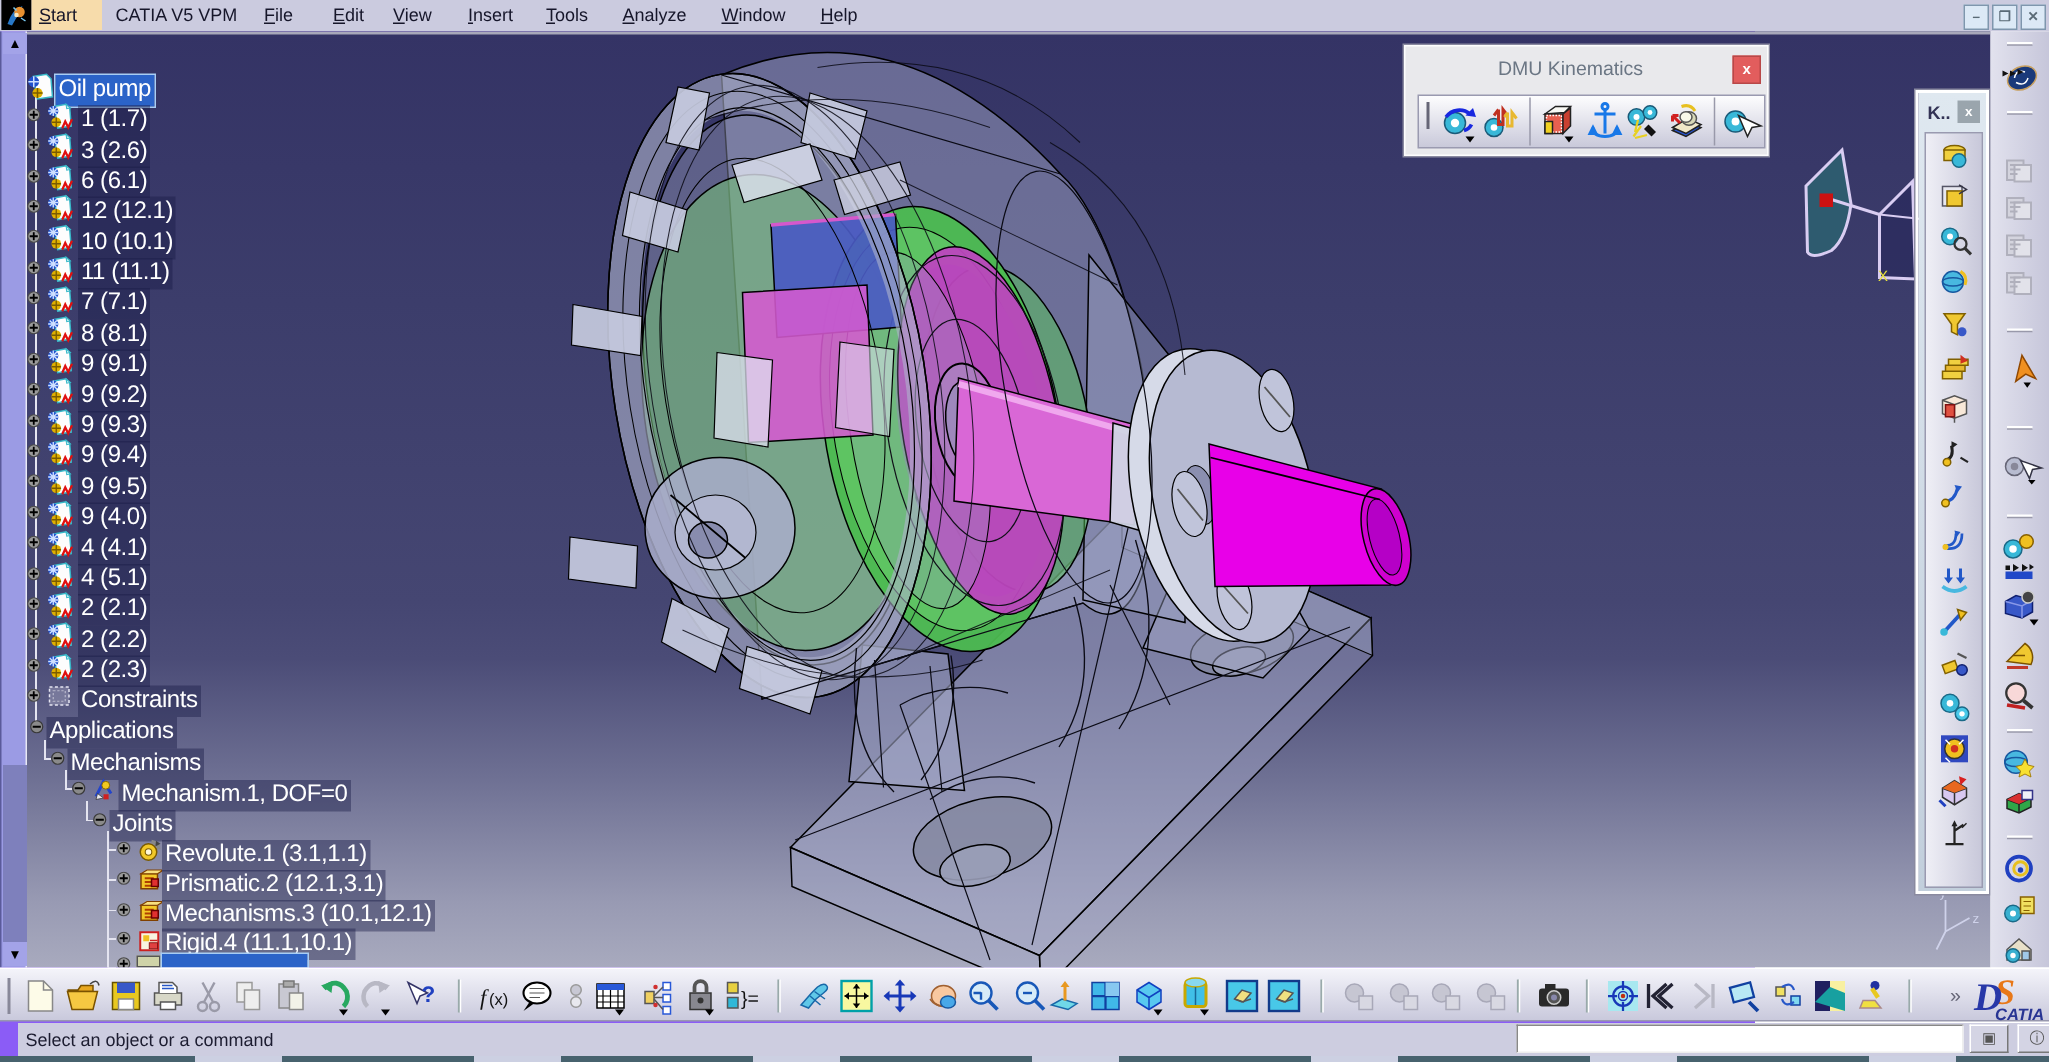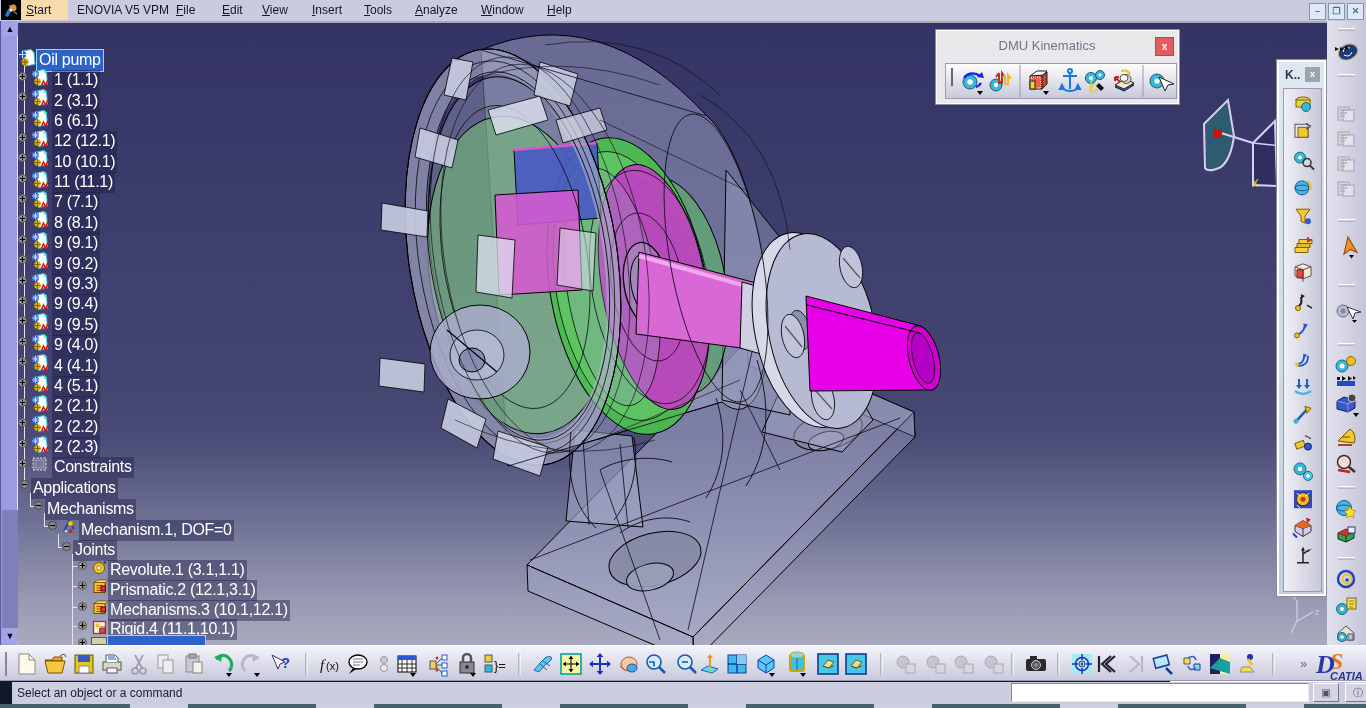--- a/index.html
+++ b/index.html
@@ -1,17 +1,17 @@
 <!DOCTYPE html>
 <html><head>
 <meta charset="utf-8">
 <style>
 *{margin:0;padding:0;box-sizing:border-box}
 html,body{width:1366px;height:708px;overflow:hidden;font-family:"Liberation Sans",sans-serif}
-#app{position:relative;width:1170px;height:708px;background:#0f172a}
+#app{position:relative;width:1170px;height:708px;background:#8b5cf6}
 
 #menubar{position:absolute;left:0;top:0;width:1366px;height:21px;background:#cbcbdf}
 #appicon{position:absolute;left:1px;top:0;width:20px;height:20px;background:#000}
 .mi{position:absolute;top:3px;font-size:12px;color:#16162a;white-space:nowrap}
 .mi u{text-decoration:underline}
 #mstart{position:absolute;left:21px;top:0;width:47px;height:20px;background:#f7dcab}
 .wbtn{position:absolute;top:3px;width:17px;height:17px;background:#dce9f6;border:1px solid #7f96ad;color:#5a6a76;font-size:9px;line-height:14px;text-align:center;font-weight:bold}
 
 #main{position:absolute;left:0;top:21px;width:1366px;height:624px}
 #scroll{position:absolute;left:0;top:0;width:18px;height:624px;background:#9b9be4;border-right:1px solid #e8e8f4;border-left:1px solid #5a5a9a}
@@ -48,21 +48,21 @@
 <div id="menubar">
  <div id="appicon"><svg width="20" height="20">
           <rect width="20" height="20" fill="#000"></rect>
           <path d="M4,16 Q7,6 14,4 Q10,12 7,17 Z" fill="#2878c8"></path>
           <circle cx="12" cy="8" r="3.5" fill="#e89030"></circle>
           <circle cx="10" cy="10" r="1.5" fill="#f8e8c0"></circle>
           <path d="M13,12 l3,2 M8,5 l2,2" stroke="#78c8f0"></path>
         </svg></div>
  <div id="mstart"></div>
  <span class="mi" style="left:26px"><u>S</u>tart</span>
- <span class="mi" style="left:77px">ENOVIA V5 VPM</span>
+ <span class="mi" style="left:77px">CATIA V5 VPM</span>
  <span class="mi" style="left:176px"><u>F</u>ile</span>
  <span class="mi" style="left:222px"><u>E</u>dit</span>
  <span class="mi" style="left:262px"><u>V</u>iew</span>
  <span class="mi" style="left:312px"><u>I</u>nsert</span>
  <span class="mi" style="left:364px"><u>T</u>ools</span>
  <span class="mi" style="left:415px"><u>A</u>nalyze</span>
  <span class="mi" style="left:481px"><u>W</u>indow</span>
  <span class="mi" style="left:547px"><u>H</u>elp</span>
  <div class="wbtn" style="left:1309px">–</div>
  <div class="wbtn" style="left:1328px">❐</div>
@@ -447,28 +447,28 @@
  <svg style="position:absolute;left:0px;top:26.5px" width="19" height="19">
             <use href="#root"></use>
           </svg>
  <span class="tlabel sel" style="position:absolute;left:19px;top:28.0px">Oil pump</span>
  <svg style="position:absolute;left:0px;top:50.5px" width="11" height="11">
             <use href="#texpp"></use>
           </svg>
  <svg style="position:absolute;left:13px;top:46.5px" width="19" height="19">
             <use href="#prod"></use>
           </svg>
- <span class="tlabel" style="position:absolute;left:34px;top:48.0px">1 (1.1)</span>
+ <span class="tlabel" style="position:absolute;left:34px;top:48.0px">1 (1.7)</span>
  <svg style="position:absolute;left:0px;top:71.0px" width="11" height="11">
             <use href="#texpp"></use>
           </svg>
  <svg style="position:absolute;left:13px;top:67.0px" width="19" height="19">
             <use href="#prod"></use>
           </svg>
- <span class="tlabel" style="position:absolute;left:34px;top:68.5px">2 (3.1)</span>
+ <span class="tlabel" style="position:absolute;left:34px;top:68.5px">3 (2.6)</span>
  <svg style="position:absolute;left:0px;top:91.5px" width="11" height="11">
             <use href="#texpp"></use>
           </svg>
  <svg style="position:absolute;left:13px;top:87.5px" width="19" height="19">
             <use href="#prod"></use>
           </svg>
  <span class="tlabel" style="position:absolute;left:34px;top:89.0px">6 (6.1)</span>
  <svg style="position:absolute;left:0px;top:111.5px" width="11" height="11">
             <use href="#texpp"></use>
           </svg>

